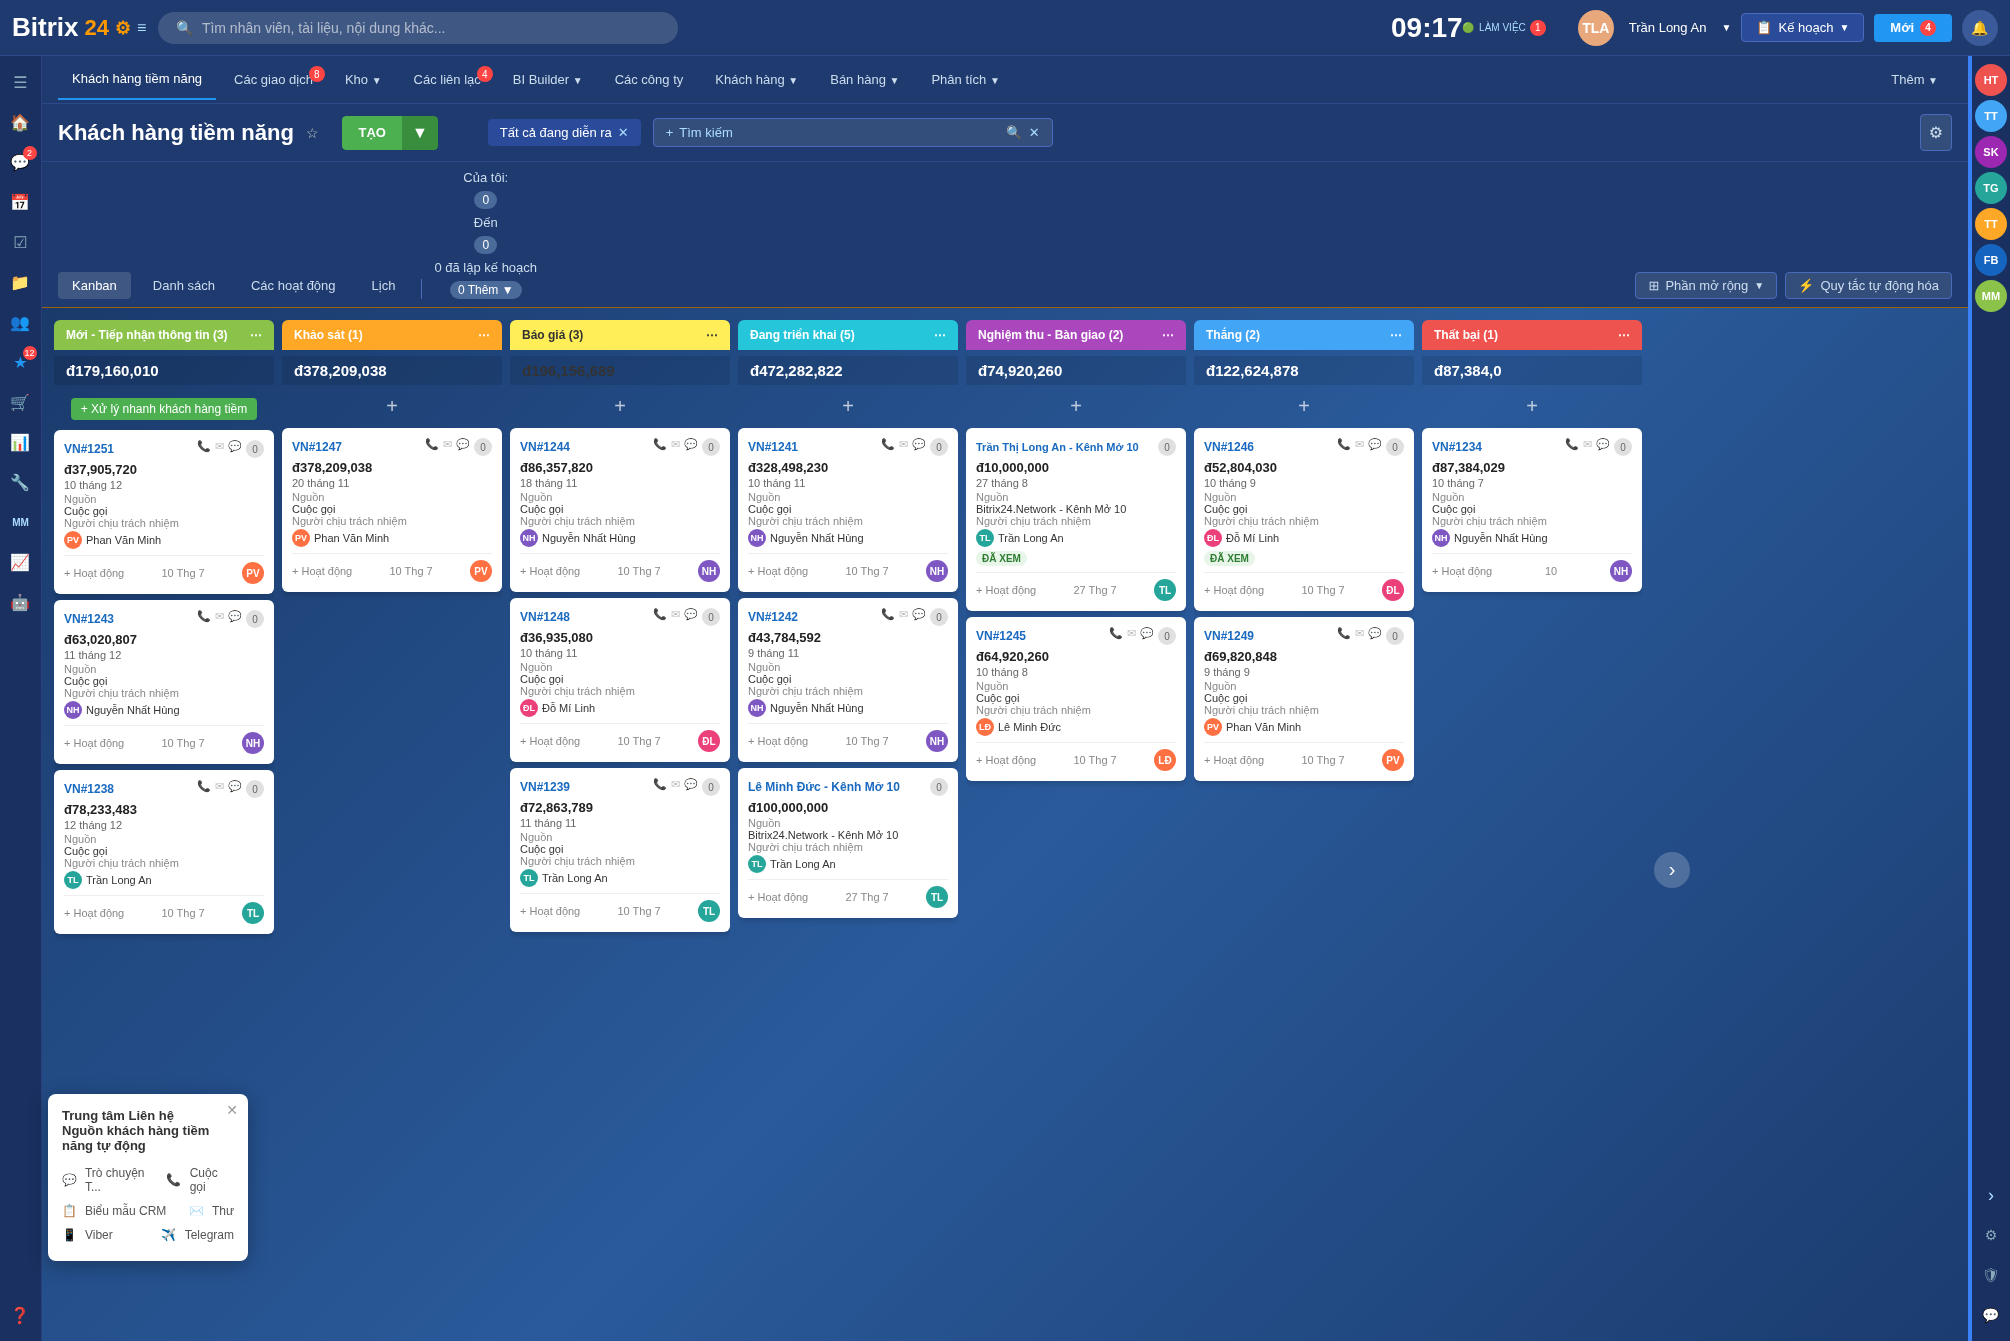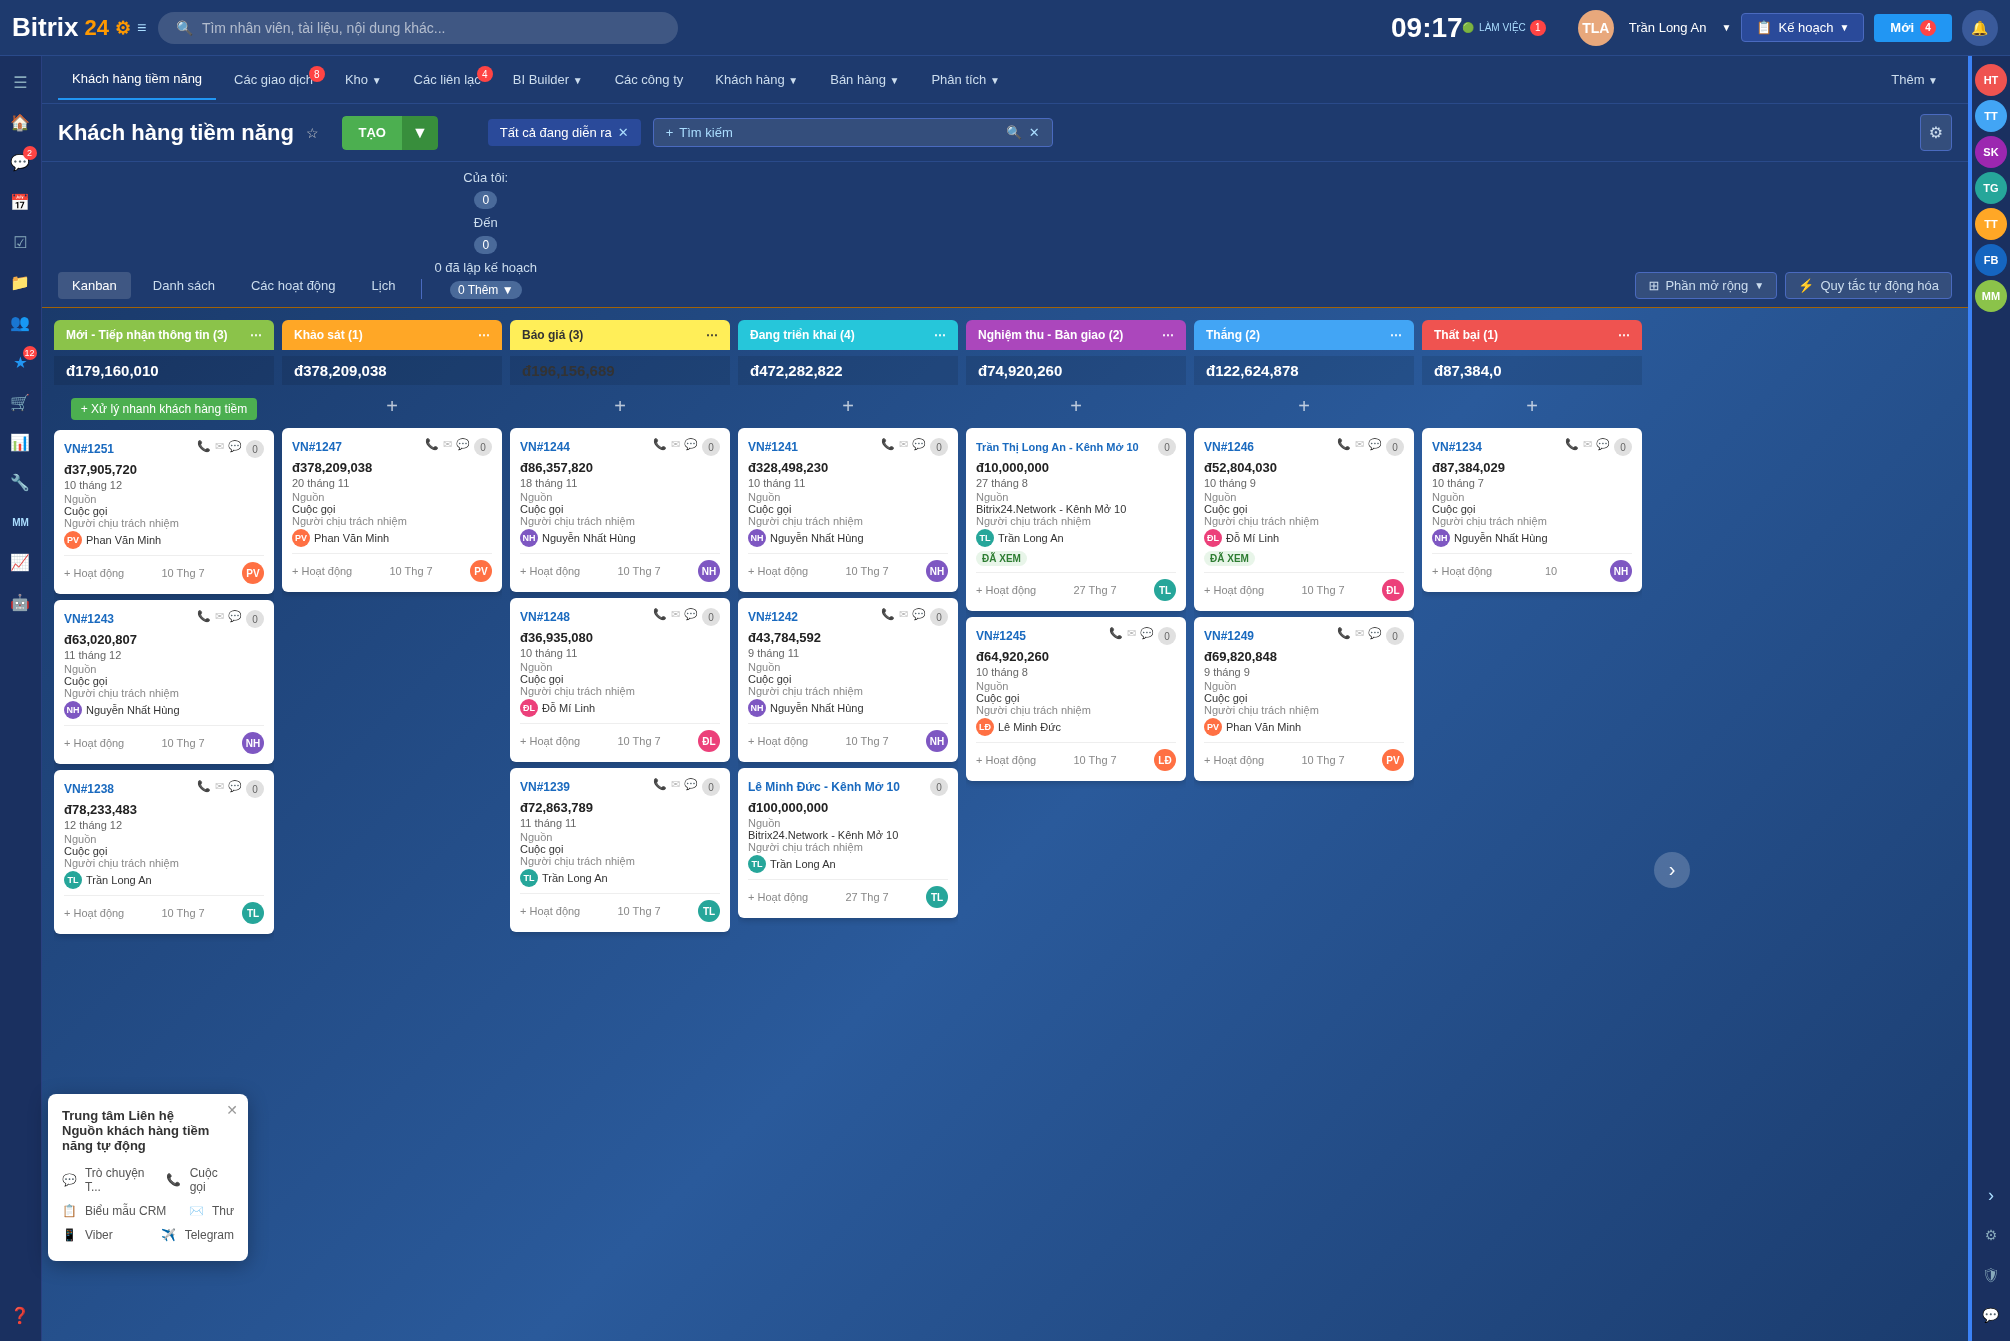--- a/index.html
+++ b/index.html
@@ -500,21 +500,21 @@
             <span>+ Hoạt động</span>
             <span>10 Thg 7</span>
             <div class="avatar" style="width:22px;height:22px;font-size:10px;background:#26a69a;">TL</div>
           </div>
         </div>
       </div>
     </div>
 
     <div class="kanban-col">
       <div class="col-header col-trienkhai">
-        <span>Đang triển khai (4)</span>
+        <span>Đang triển khai (5)</span>
         <span>⋯</span>
       </div>
       <div class="col-amount">đ472,282,822</div>
       <div class="col-add">+</div>
       <div class="col-body">
         <div class="card">
           <div class="card-header">
             <span class="card-id">VN#1241</span>
             <div class="card-icons">
               <span class="card-icon">📞</span>

